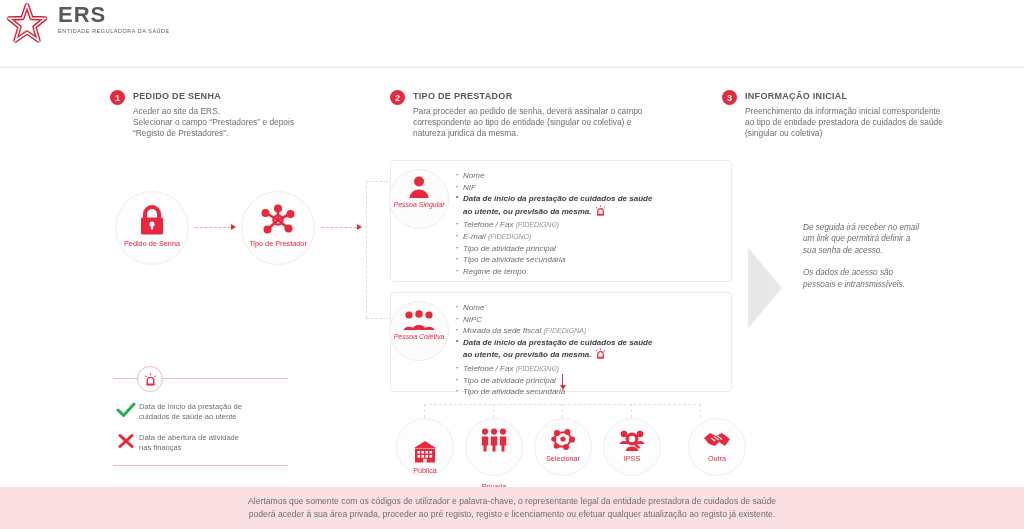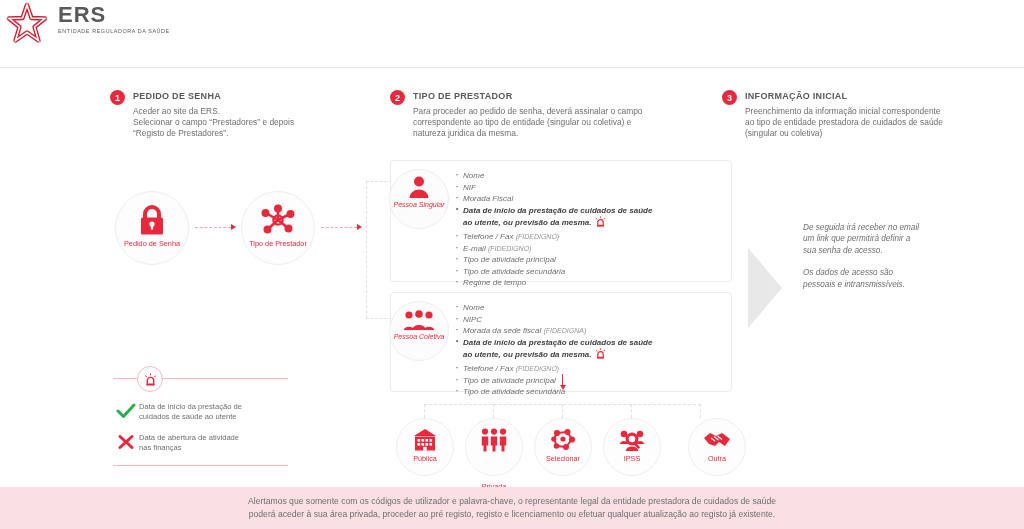--- a/index.html
+++ b/index.html
@@ -103,21 +103,21 @@
   .type-circle .ic{margin-top:9px;height:24px;display:flex;align-items:center;justify-content:center;}
   .type-circle .lbl{margin-top:2px;font-size:7.2px;color:#e8283c;text-align:center;line-height:9px;}
 
   
   #legend{left:113px;top:378px;width:175px;}
   .legend-rule{position:absolute;left:0;width:175px;height:1px;background:#f3b8c0;}
   #legend-circle{
     position:absolute;left:24px;top:-12px;width:24px;height:24px;border-radius:50%;
     background:#fff;border:1px solid #f3b8c0;display:flex;align-items:center;justify-content:center;
   }
-  .legend-row{position:absolute;display:flex;align-items:flex-end;}
+  .legend-row{position:absolute;display:flex;align-items:flex-start;}
   .legend-mark{width:26px;text-align:center;flex:0 0 26px;}
   .legend-text{font-size:7.6px;line-height:10.4px;color:#6d6e71;white-space:pre-line;}
 
   
   #gray-arrow{
     position:absolute;left:748px;top:248px;width:34px;height:80px;
     background:#e8e8e8;
     clip-path:polygon(0% 0%, 100% 50%, 0% 100%);
   }
   #right-note{position:absolute;left:803px;top:222px;width:175px;}
@@ -233,21 +233,20 @@
         <circle cx="12" cy="5.5" r="5" fill="#e8283c"></circle>
         <path d="M2.5 22 a9.5 8.5 0 0 1 19 0 z" fill="#e8283c"></path>
       </svg>
     </div>
     <div class="lbl">Pessoa
 Singular</div>
   </div>
   <ul class="panel-list">
     <li>Nome</li>
     <li>NIF</li>
-    <li>Morada Fiscal</li>
     <li class="bold">Data de inicio da prestação de cuidados de saúde</li>
     <li class="cont">ao utente, ou previsão da mesma.<span class="siren-inline"><svg width="11" height="11" viewBox="0 0 12 12">
             <g stroke="#e8283c" stroke-width="1">
               <line x1="1" y1="2.5" x2="2.6" y2="3.6"></line>
               <line x1="11" y1="2.5" x2="9.4" y2="3.6"></line>
               <line x1="6" y1="0.4" x2="6" y2="2"></line>
             </g>
             <path d="M3 10.3 V7 a3 3 0 0 1 6 0 v3.3 z" fill="none" stroke="#e8283c" stroke-width="1.3"></path>
             <rect x="2.2" y="10.2" width="7.6" height="1.4" fill="#e8283c"></rect>
           </svg></span></li>
@@ -297,21 +296,21 @@
 <div class="line-red abs" style="left:562px;top:374px;width:1.4px;height:12px;"></div>
 <div class="arrow-d abs" style="left:560px;top:385px;"></div>
 
 <div class="dash-h abs" style="left:424px;top:404px;width:277px;border-top-color:#e0e0e0;"></div>
 <div class="abs" style="left:424px;top:404px;width:0;height:14px;border-left:1px dashed #e0e0e0;"></div>
 <div class="abs" style="left:493px;top:404px;width:0;height:14px;border-left:1px dashed #e0e0e0;"></div>
 <div class="abs" style="left:562px;top:404px;width:0;height:14px;border-left:1px dashed #e0e0e0;"></div>
 <div class="abs" style="left:631px;top:404px;width:0;height:14px;border-left:1px dashed #e0e0e0;"></div>
 <div class="abs" style="left:700px;top:404px;width:0;height:14px;border-left:1px dashed #e0e0e0;"></div>
 
-<div class="type-circle" style="left:396px;top:418px;">
+<div class="type-circle" style="left:396px;top:418px;justify-content:flex-end;">
   <div class="ic">
     <svg width="26" height="24" viewBox="0 0 26 24">
       <path d="M13 1 L24 8 H2 Z" fill="#e8283c"></path>
       <rect x="3" y="8.5" width="20" height="14" fill="#e8283c"></rect>
       <g fill="#fff">
         <rect x="5.5" y="11" width="2.6" height="2.6"></rect>
           <rect x="9.5" y="11" width="2.6" height="2.6"></rect>
         <rect x="13.5" y="11" width="2.6" height="2.6"></rect>
           <rect x="17.5" y="11" width="2.6" height="2.6"></rect>
         <rect x="5.5" y="15" width="2.6" height="2.6"></rect>

